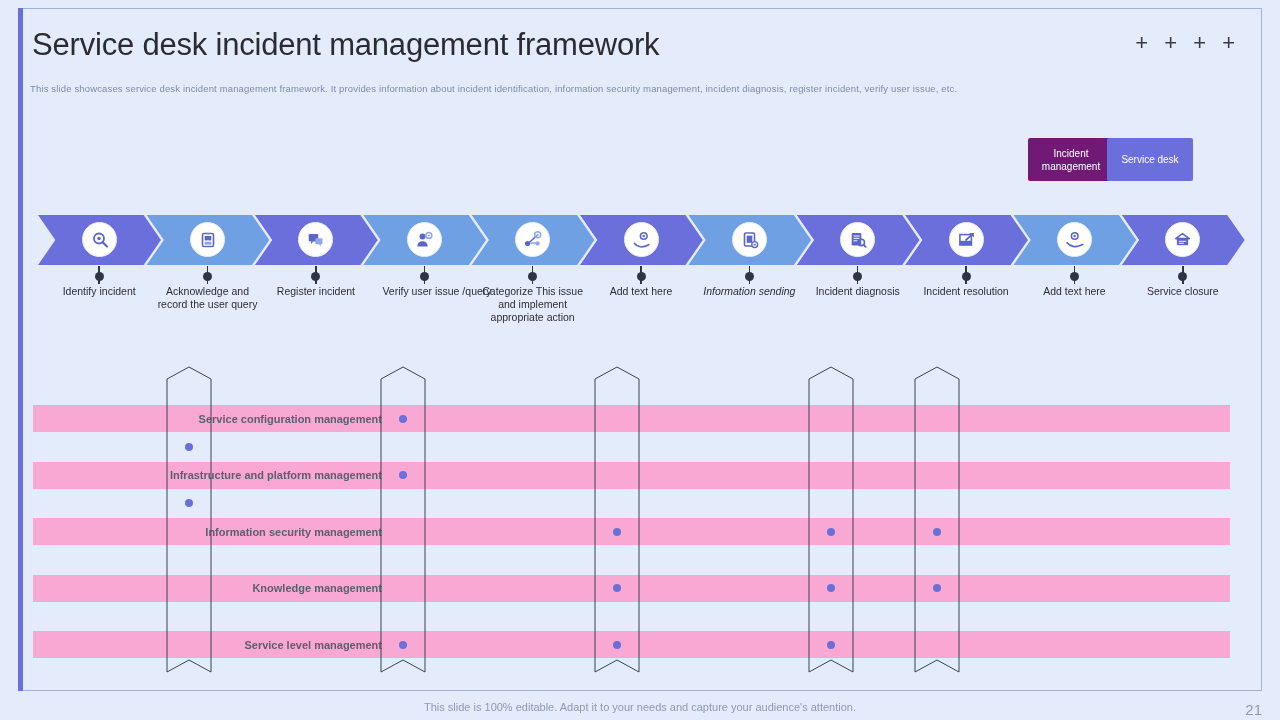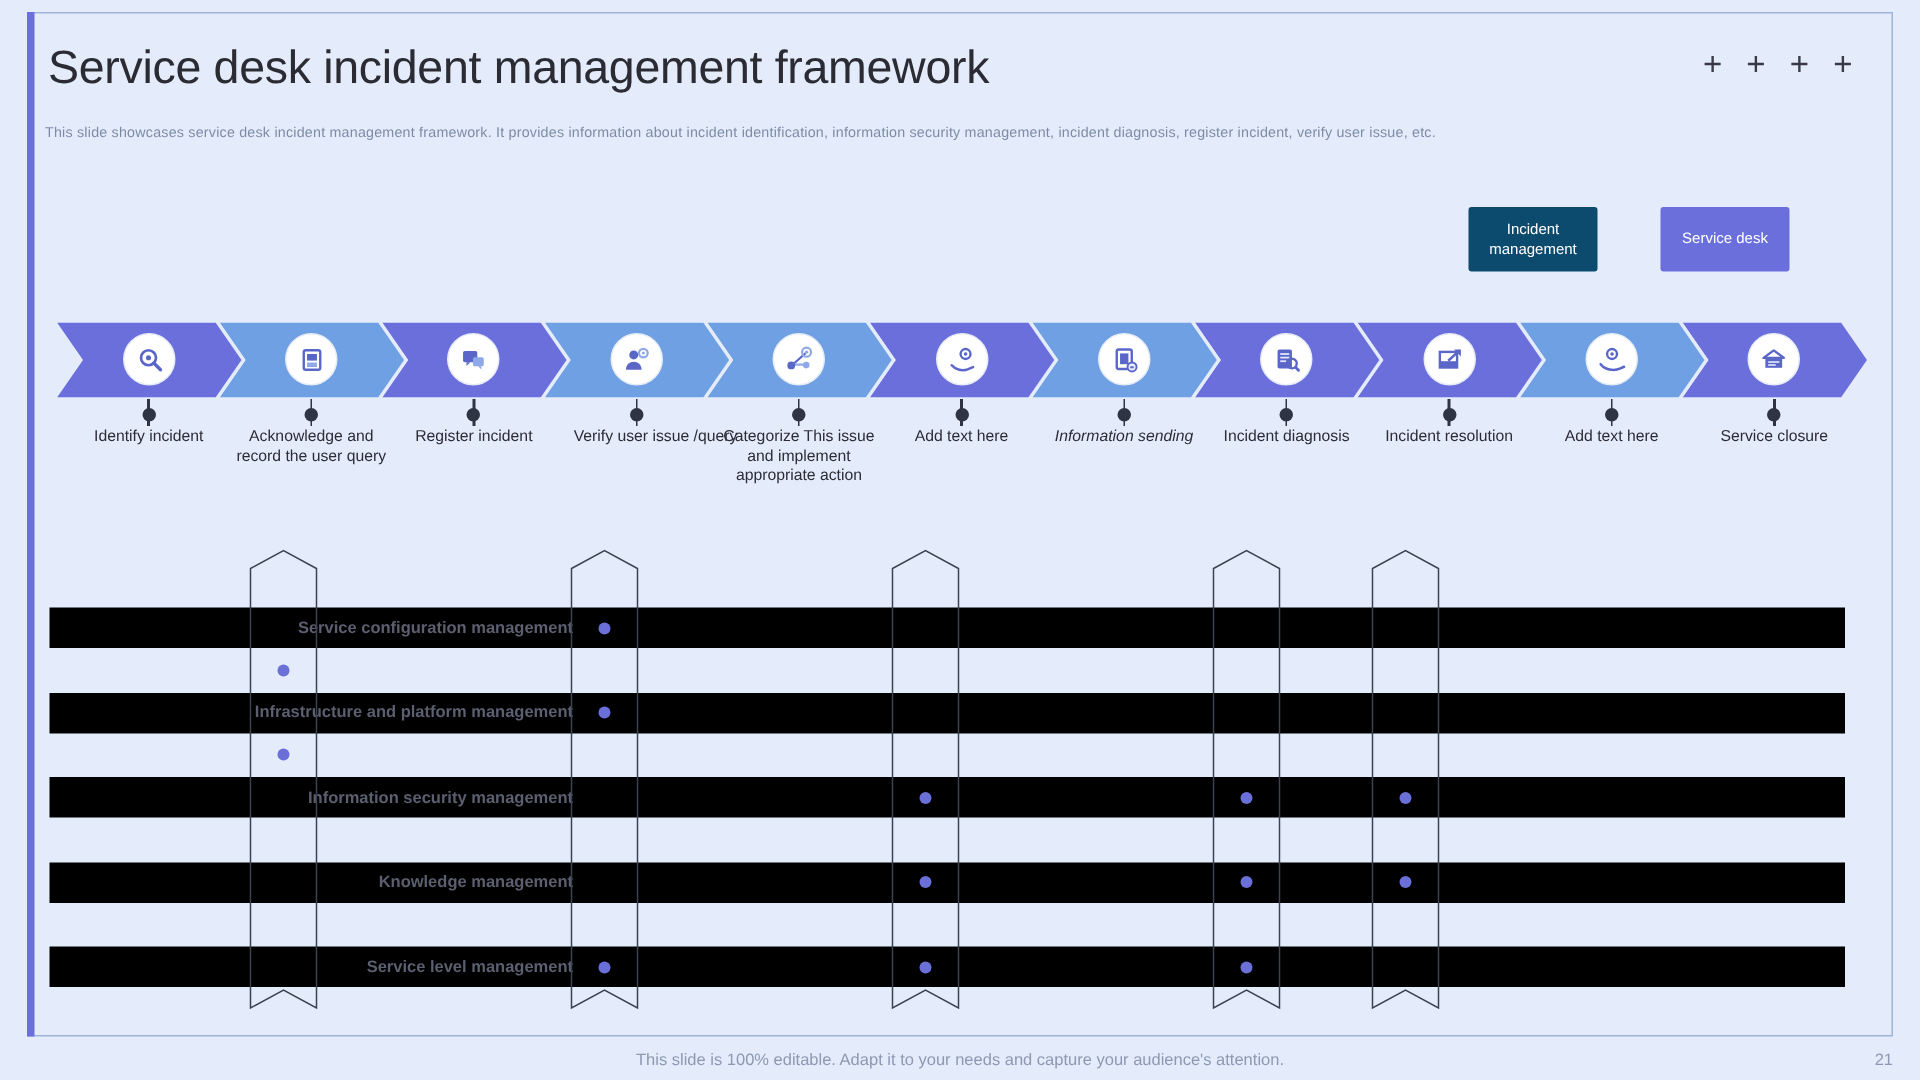--- a/index.html
+++ b/index.html
@@ -59,22 +59,22 @@
   .legend-chip {
     position: absolute;
     display: flex; align-items: center; justify-content: center;
     text-align: center;
     color: #ffffff;
     font-size: 10px;
     line-height: 13px;
     border-radius: 2px;
   }
   #chip-incident {
-    left: 979px; top: 138px; width: 86px; height: 43px;
-    background: #0c4a6e;
+    left: 1028px; top: 138px; width: 86px; height: 43px;
+    background: #701a75;
   }
   #chip-servicedesk {
     left: 1107px; top: 138px; width: 86px; height: 43px;
     background: #6b6fdc;
   }
   
   #chevron-strip {
     position: absolute;
     left: 36px; top: 214px;
     width: 1210px; height: 52px;
@@ -115,21 +115,21 @@
   
   #matrix {
     position: absolute;
     left: 33px; top: 405px;
     width: 1197px; height: 254px;
   }
   .mrow {
     position: absolute;
     left: 0; width: 1197px; height: 27px;
   }
-  .mrow.shaded { background: #000000; }
+  .mrow.shaded { background: #f9a8d4; }
   .mrow-label {
     position: absolute;
     right: 848px;
     top: 50%;
     transform: translateY(-50%);
     font-size: 11px;
     font-weight: bold;
     color: #5b5f70;
     white-space: nowrap;
   }
@@ -151,21 +151,21 @@
   .footer-note {
     position: absolute;
     left: 0; right: 0; top: 701px;
     text-align: center;
     font-size: 11px;
     color: #8d99b2;
   }
   .page-num {
     position: absolute;
     right: 18px; top: 701px;
-    font-size: 11px;
+    font-size: 15px;
     color: #8d99b2;
   }
 </style>
 </head>
 <body>
 
 <div id="slide">
 
   <div class="frame"></div>
   <div class="accent-bar"></div>

